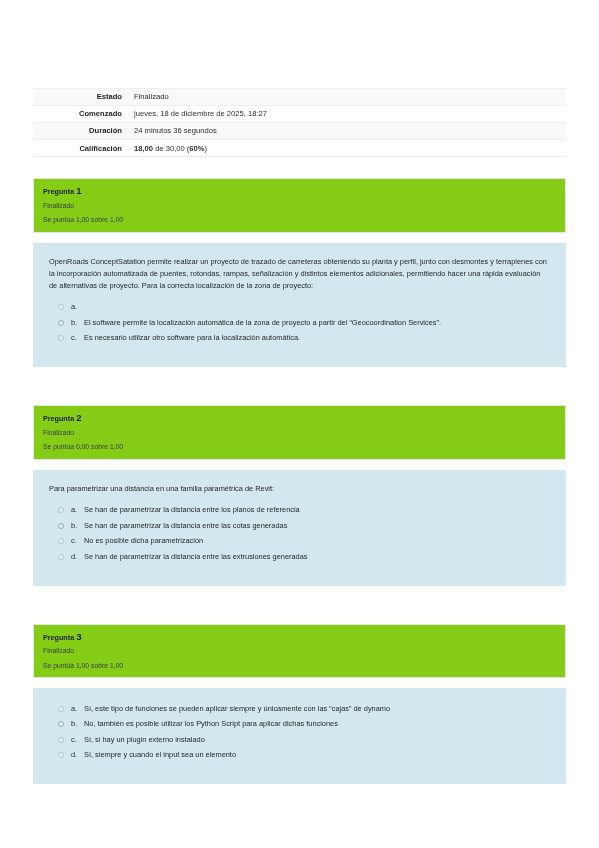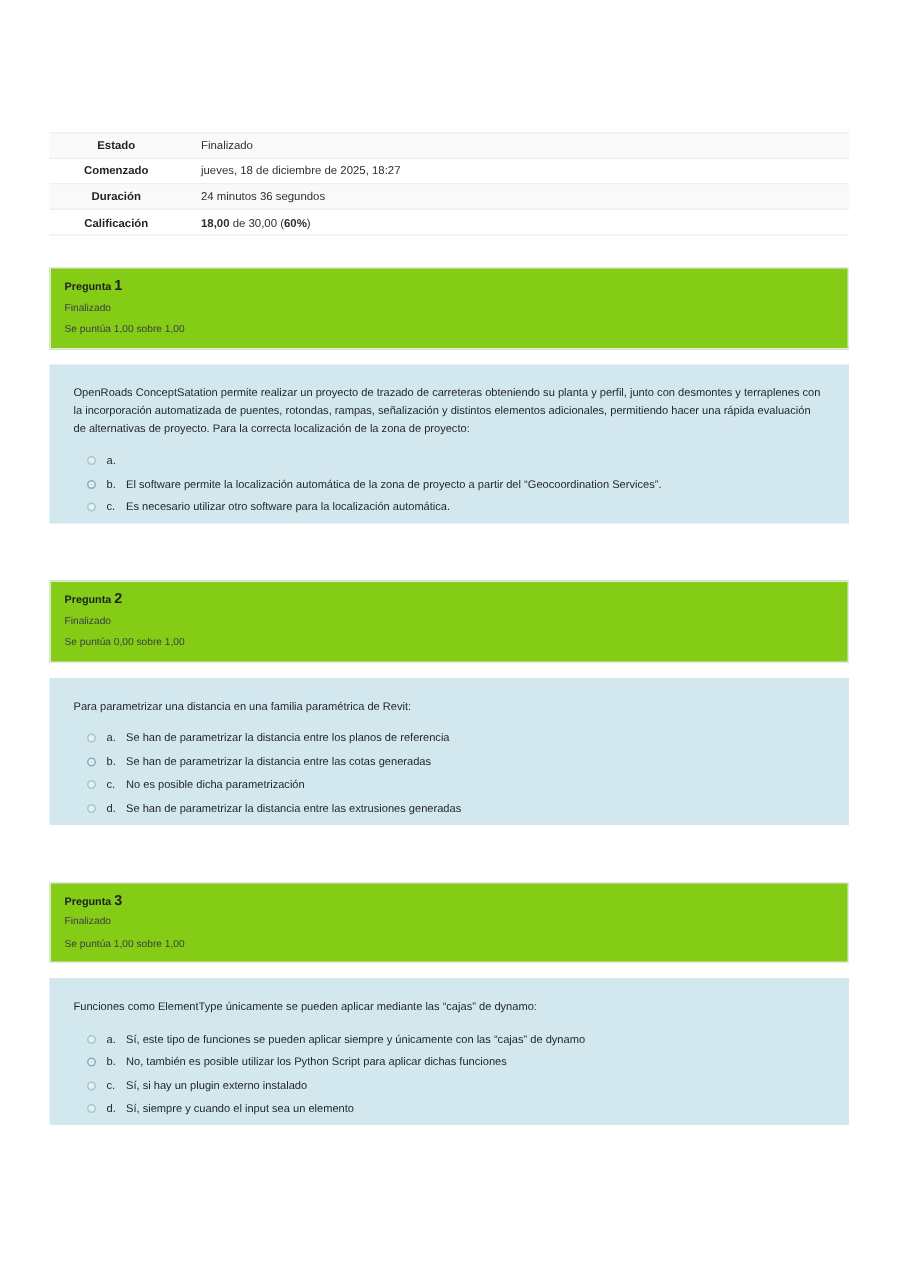--- a/index.html
+++ b/index.html
@@ -37,21 +37,21 @@
   }
   .summary-table tr {
     border-top: 1px solid #efefef;
     border-bottom: 1px solid #efefef;
   }
   .summary-table tr:nth-child(odd) { background: #f9f9f9; }
   .summary-table tr:nth-child(even) { background: #ffffff; }
 
   .summary-table th {
     width: 89px;
-    text-align: center;
+    text-align: right;
     font-weight: bold;
     padding: 3.3px 6px 3.3px 0;
     color: #1d2125;
     vertical-align: middle;
     white-space: nowrap;
   }
   .summary-table td {
     text-align: left;
     font-weight: normal;
     padding: 3.3px 0 3.3px 6px;
@@ -98,21 +98,21 @@
     line-height: 1.1;
     margin: 0;
     display: block;
   }
 
   .q-body {
     background: #d3e8ee;
     box-sizing: border-box;
     width: 533px;
     margin-top: 10px;
-    padding: 13px 16px 3px 16px;
+    padding: 13px 16px 21px 16px;
   }
   .q-text {
     font-size: 7.4px;
     line-height: 1.62;
     color: #1d2125;
     margin: 0 0 8px 0;
   }
 
   .answers { margin: 0; padding: 0; list-style: none; }
   .answer-row {
@@ -237,21 +237,20 @@
     </div>
   </div>
 
   <div class="question-block">
     <div class="q-info">
       <span class="q-number"><span>Pregunta</span><span class="q-num-big">3</span></span>
       <span class="q-state">Finalizado</span>
       <span class="q-marks">Se puntúa 1,00 sobre 1,00</span>
     </div>
     <div class="q-body">
-      <p class="q-text">Funciones como ElementType únicamente se pueden aplicar mediante las “cajas” de dynamo:</p>
       <ul class="answers">
         <li class="answer-row">
           <span class="radio"></span>
           <span class="answer-letter">a.</span>
           <span class="answer-text">Sí, este tipo de funciones se pueden aplicar siempre y únicamente con las “cajas” de dynamo</span>
         </li>
         <li class="answer-row">
           <span class="radio checked"></span>
           <span class="answer-letter">b.</span>
           <span class="answer-text">No, también es posible utilizar los Python Script para aplicar dichas funciones</span>

